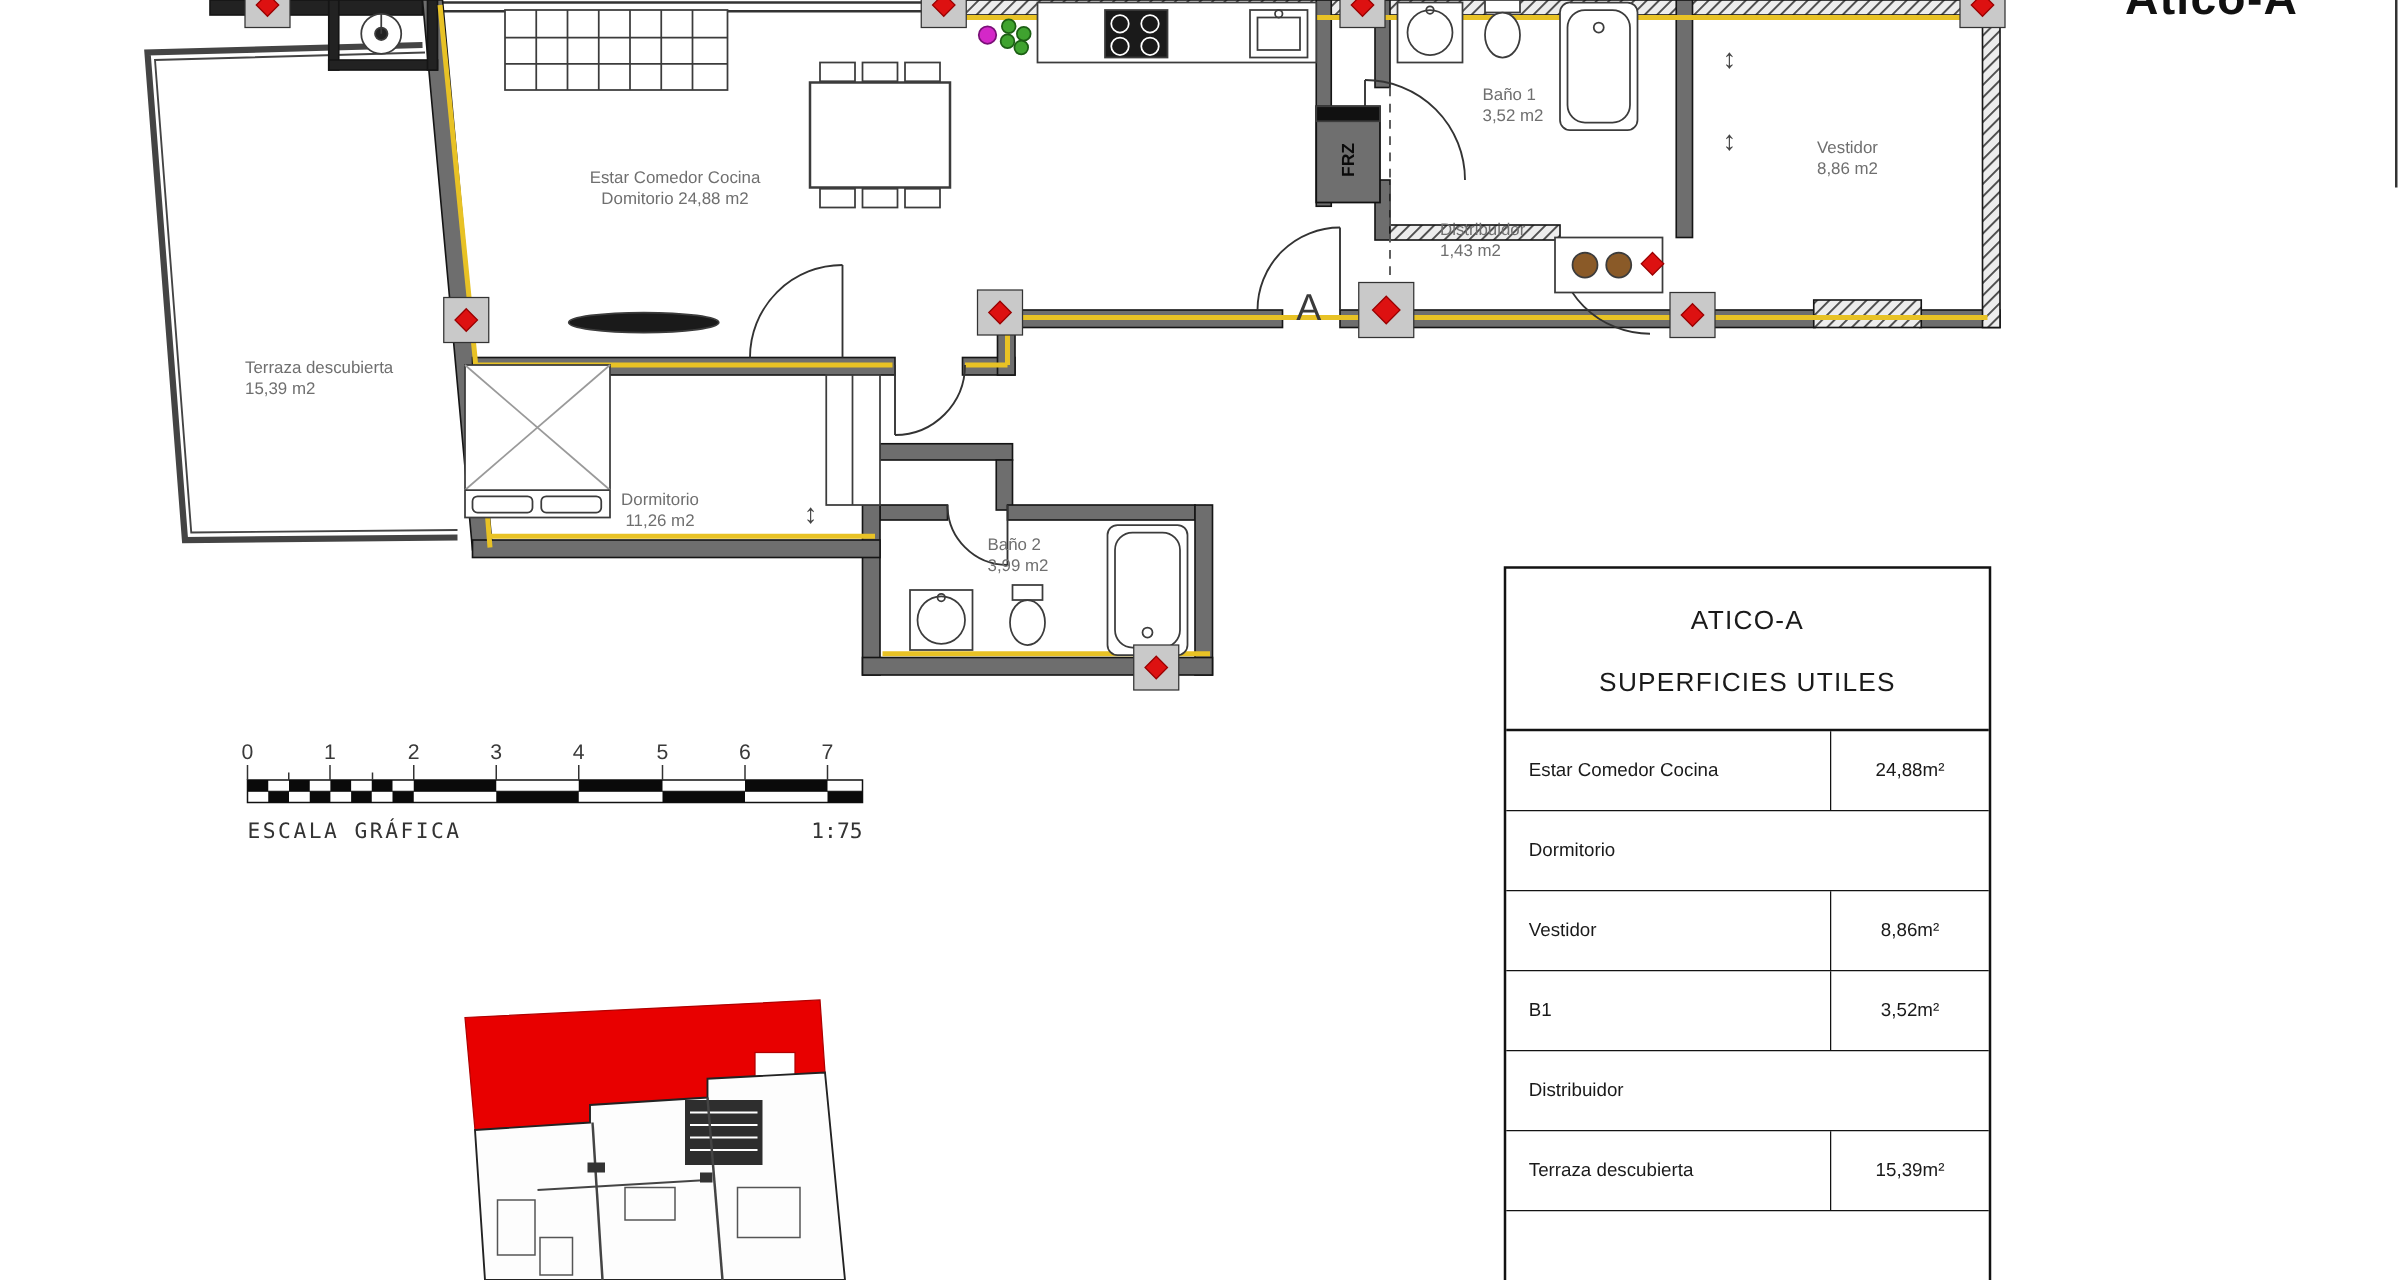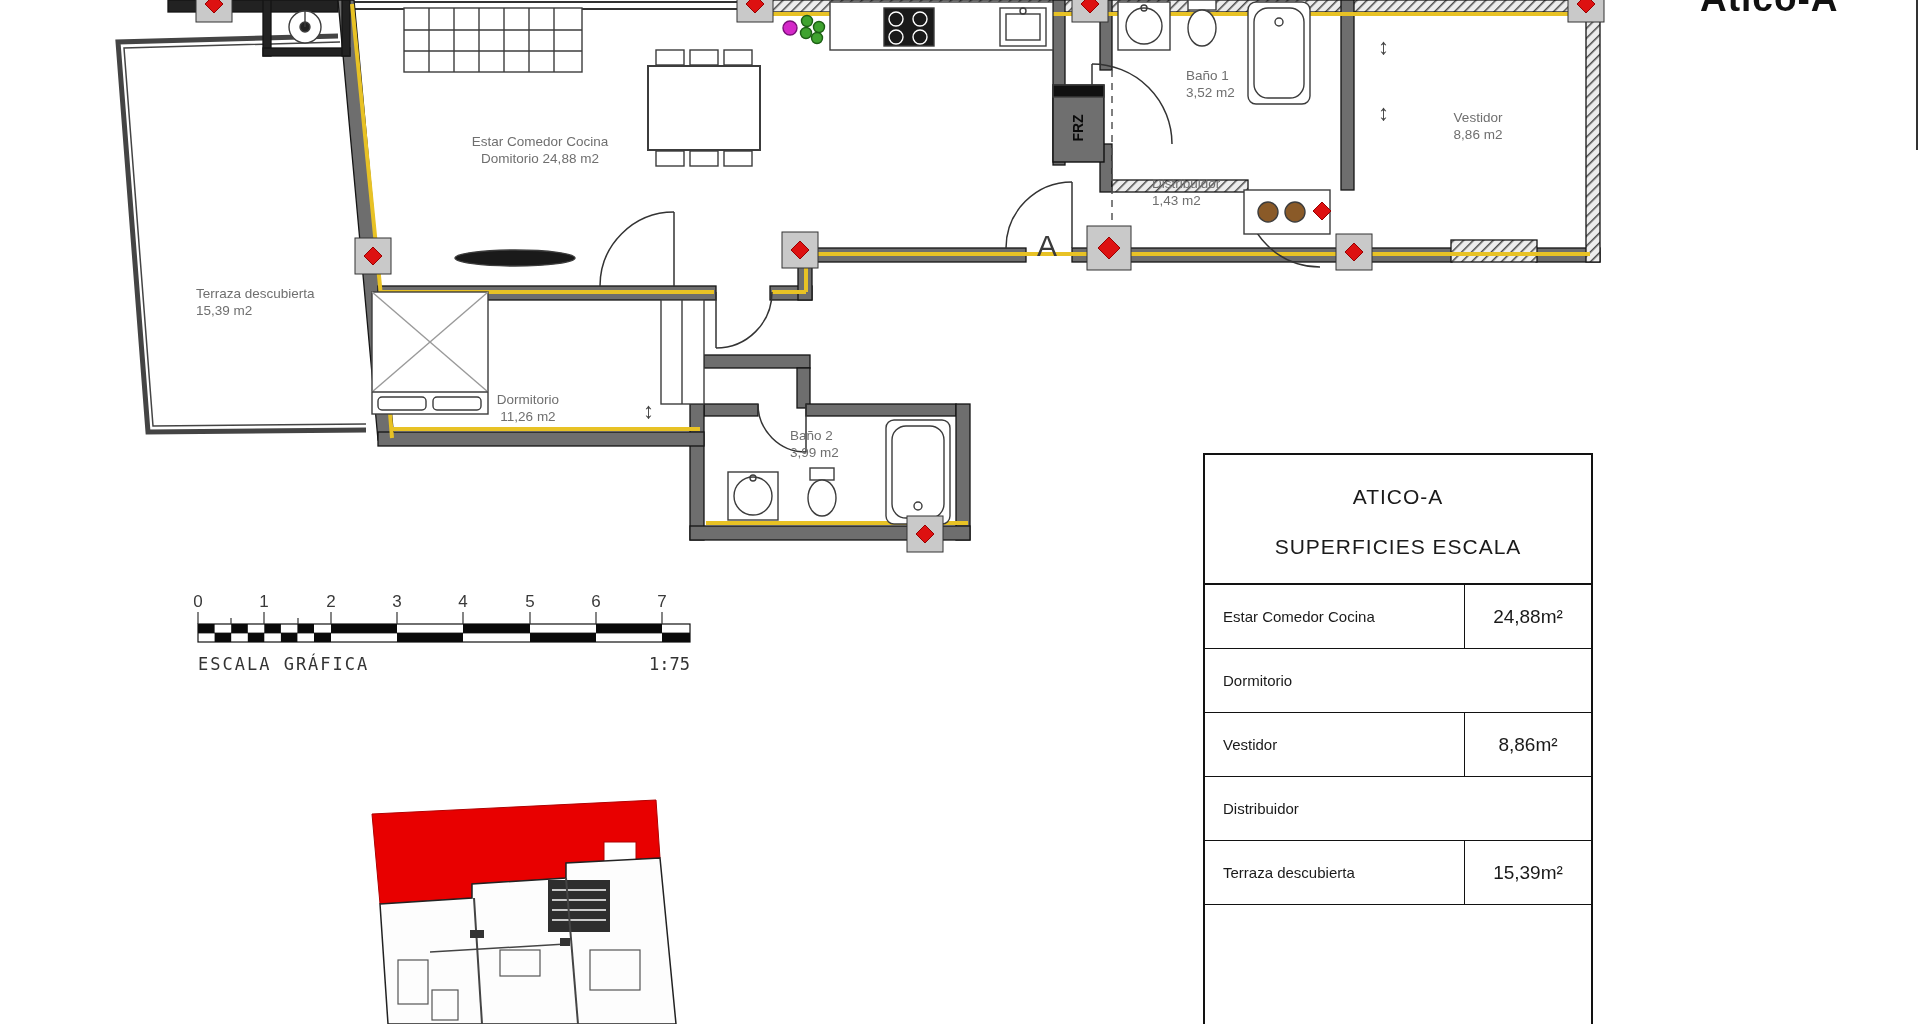--- a/index.html
+++ b/index.html
@@ -13,21 +13,21 @@
   #title-rule{position:absolute;left:1916px;top:0;width:2px;height:150px;background:#333;}
   
   #surf-table{position:absolute;left:1203px;top:453px;width:386px;height:582px;
               border:2px solid #121212;background:#fff;color:#1a1a1a;}
   #surf-head{height:128px;border-bottom:2px solid #121212;text-align:center;}
   #surf-head .t1{padding-top:30px;font-size:21px;letter-spacing:1px;}
   #surf-head .t2{padding-top:26px;font-size:21px;letter-spacing:1px;}
   .srow{display:flex;height:63px;border-bottom:1.5px solid #121212;align-items:stretch;}
   .srow .nm{flex:1;display:flex;align-items:center;padding-left:18px;font-size:15px;}
   .srow .vl{width:126px;border-left:1.5px solid #121212;display:flex;align-items:center;
-            justify-content:center;font-size:19px;text-align:right;}
+            justify-content:center;font-size:15px;text-align:right;}
 </style>
 </head>
 <body>
 
 <div id="stage">
 
   <svg width="1920" height="1024" viewBox="0 0 1920 1024">
     <defs>
       <pattern id="hatch" width="7" height="7" patternTransform="rotate(45)" patternUnits="userSpaceOnUse">
         <rect width="7" height="7" fill="#ededed"></rect>
@@ -346,34 +346,38 @@
   </svg>
 
   
   <div id="sheet-title">Atico-A</div>
   <div id="title-rule"></div>
 
   
   <div id="surf-table">
     <div id="surf-head">
       <div class="t1">ATICO-A</div>
-      <div class="t2">SUPERFICIES ESCALA</div>
+      <div class="t2">SUPERFICIES UTILES</div>
     </div>
     <div class="srow">
       <div class="nm">Estar Comedor Cocina</div>
       <div class="vl">24,88m²</div>
     </div>
     <div class="srow">
       <div class="nm">Dormitorio</div>
     </div>
     <div class="srow">
       <div class="nm">Vestidor</div>
       <div class="vl">8,86m²</div>
     </div>
     <div class="srow">
+      <div class="nm">B1</div>
+      <div class="vl">3,52m²</div>
+    </div>
+    <div class="srow">
       <div class="nm">Distribuidor</div>
     </div>
     <div class="srow">
       <div class="nm">Terraza descubierta</div>
       <div class="vl">15,39m²</div>
     </div>
   </div>
 
 </div>
 

